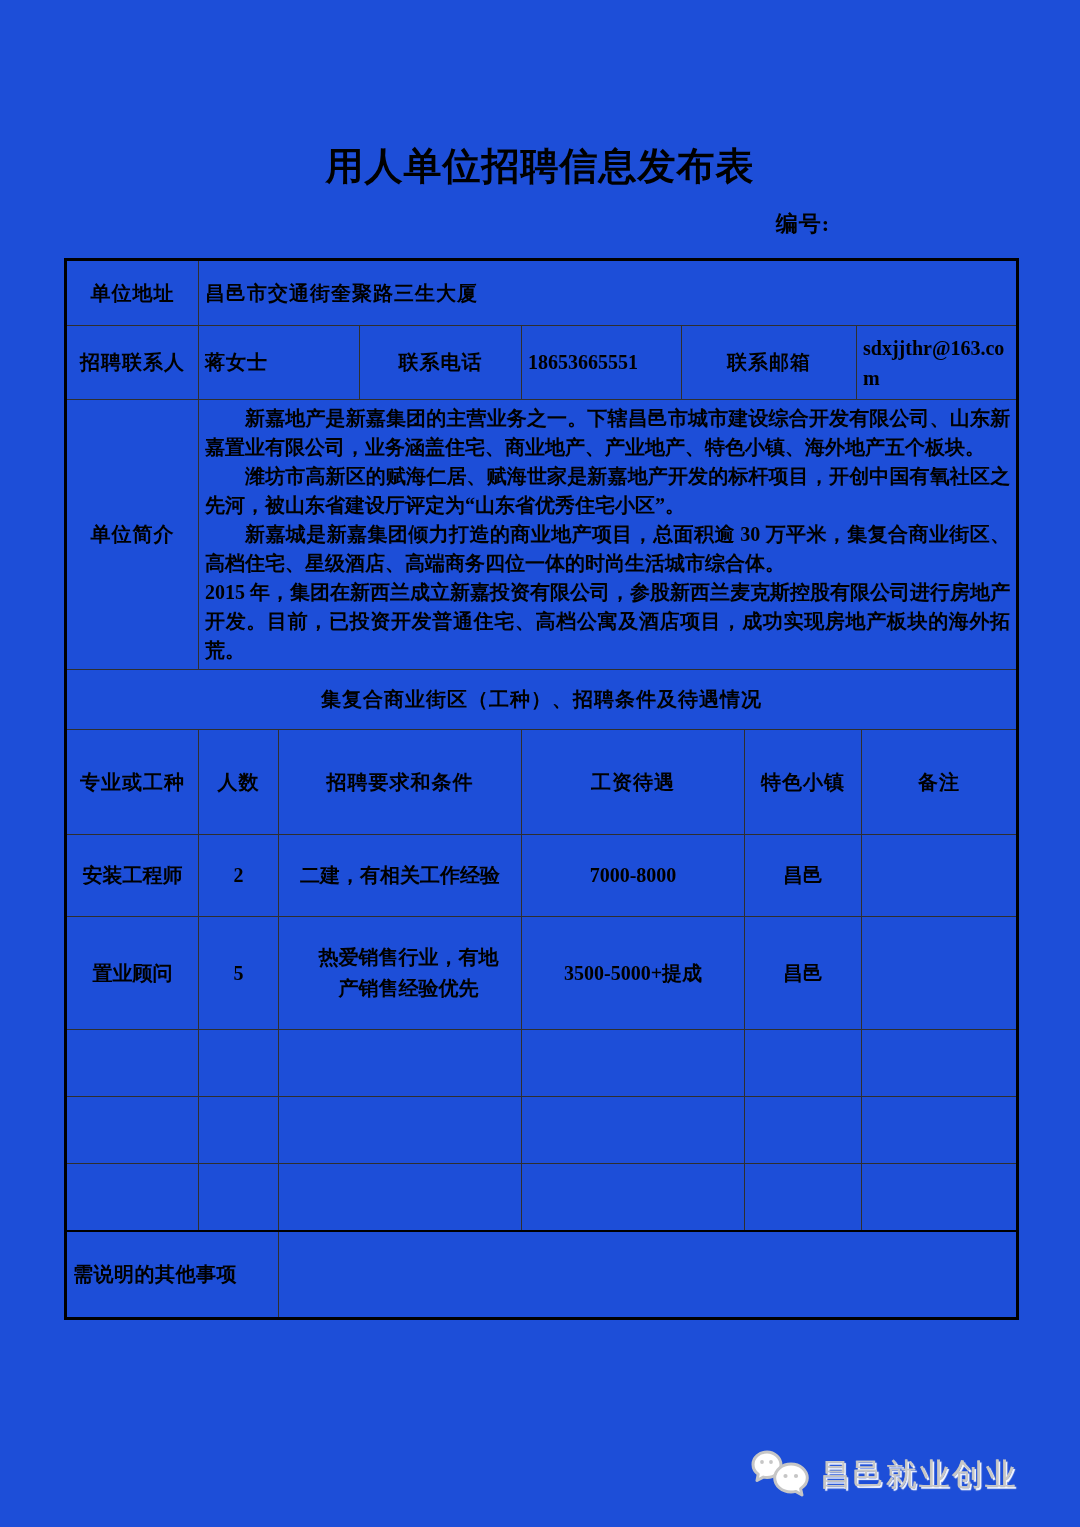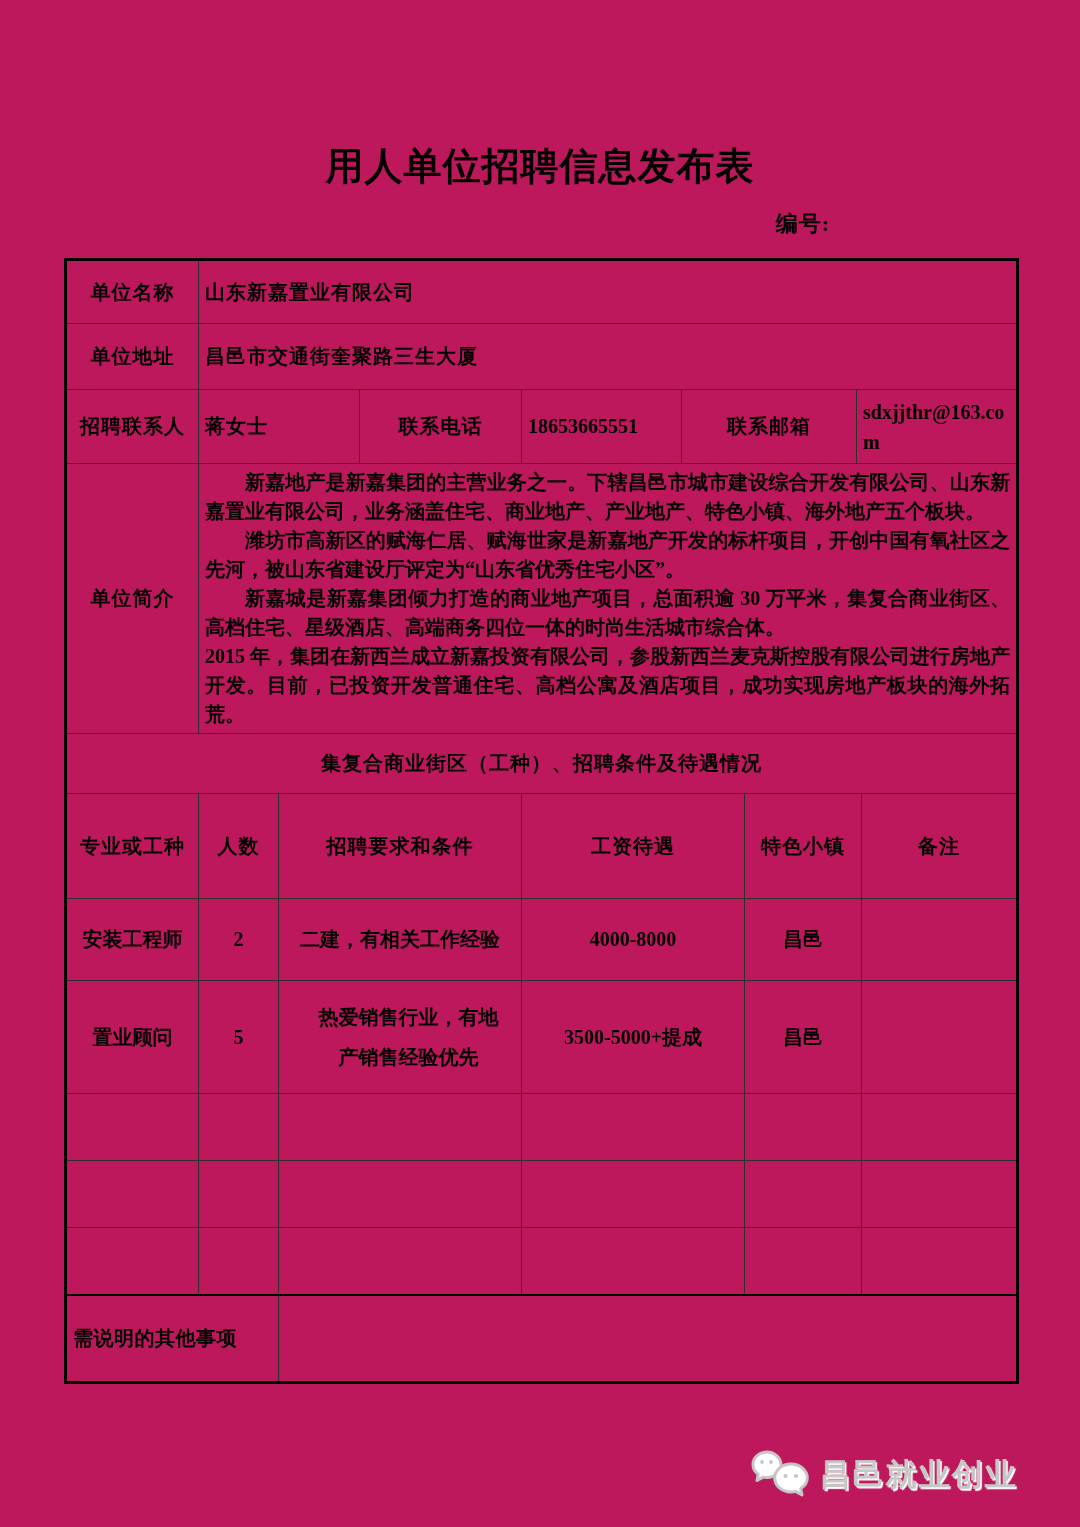--- a/index.html
+++ b/index.html
@@ -1,21 +1,21 @@
 <!DOCTYPE html>
 <html><head>
 <meta charset="utf-8">
 <style>
   html,body{margin:0;padding:0;background:#ffffff;}
   body{
     width:1080px;height:1527px;
     font-family:"Liberation Serif","DejaVu Serif",serif;
     color:#000;
   }
-  .page{position:relative;width:1080px;height:1527px;background:#be185d;overflow:hidden;}
+  .page{position:relative;width:1080px;height:1527px;background:#1d4ed8;overflow:hidden;}
 
   .title{
     position:absolute;top:141px;left:0;width:100%;
     margin:0;text-align:center;
     font-size:38px;font-weight:bold;letter-spacing:1px;
   }
   .serial{
     position:absolute;top:209px;right:250px;
     font-size:22px;font-weight:bold;letter-spacing:1px;
   }
@@ -49,27 +49,27 @@
   }
   td.intro{font-weight:normal;font-size:19.5px;padding:8px 14px 8px 16px;vertical-align:middle;margin-top:20px;}
   td.intro p{margin:0;line-height:29px;text-align:justify;}
   td.intro p.indent{text-indent:2em;}
   td.section{
     text-align:center;font-size:30px;font-weight:bold;letter-spacing:1px;
   }
   td.hdr{text-align:center;font-size:21px;letter-spacing:1px;}
   tr.job td{text-align:center;}
   tr.job td.req{padding:0 18px;}
-  tr.r8 td.req{line-height:40px;padding-left:35px;}
+  tr.r8 td.req{line-height:31px;padding-left:35px;}
   td.other-lbl{text-align:left;padding-left:9px;font-size:20px;letter-spacing:0.5px;}
 
   .footer{
     position:absolute;top:1449px;right:62px;
     display:flex;align-items:center;gap:8px;
-    color:#c7c7c7;font-size:31px;font-weight:bold;letter-spacing:2px;
+    color:#c7c7c7;font-size:31px;font-weight:normal;letter-spacing:2px;
     text-shadow:1.5px 1.5px 1px #ffffff, -0.5px -0.5px 0 #b9b9b9;
   }
   .footer svg{display:block;}
 </style>
 </head>
 <body>
 
 <div class="page">
 
   <h1 class="title">用人单位招聘信息发布表</h1>
@@ -83,24 +83,20 @@
       <col style="width:152px">
         <col style="width:10px">
         <col style="width:160px">
       <col style="width:63px">
         <col style="width:112px">
         <col style="width:5px">
       <col style="width:156px">
     </colgroup>
 
     <tbody>
-        <tr class="r1">
-      <td class="lbl">单位名称</td>
-      <td class="val" colspan="9">山东新嘉置业有限公司</td>
-    </tr>
 
     <tr class="r2">
       <td class="lbl">单位地址</td>
       <td class="val" colspan="9">昌邑市交通街奎聚路三生大厦</td>
     </tr>
 
     <tr class="r3">
       <td class="lbl">招聘联系人</td>
       <td class="val" colspan="2">蒋女士</td>
       <td class="lbl-c" colspan="2">联系电话</td>
@@ -129,21 +125,21 @@
       <td class="hdr" colspan="3">招聘要求和条件</td>
       <td class="hdr" colspan="2">工资待遇</td>
       <td class="hdr" colspan="2">特色小镇</td>
       <td class="hdr">备注</td>
     </tr>
 
     <tr class="r7 job">
       <td>安装工程师</td>
       <td class="numcell">2</td>
       <td class="req" colspan="3">二建，有相关工作经验</td>
-      <td class="numcell" colspan="2">4000-8000</td>
+      <td class="numcell" colspan="2">7000-8000</td>
       <td colspan="2">昌邑</td>
       <td></td>
     </tr>
 
     <tr class="r8 job">
       <td>置业顾问</td>
       <td class="numcell">5</td>
       <td class="req" colspan="3">热爱销售行业，有地产销售经验优先</td>
       <td class="numcell" colspan="2">3500-5000+提成</td>
       <td colspan="2">昌邑</td>

